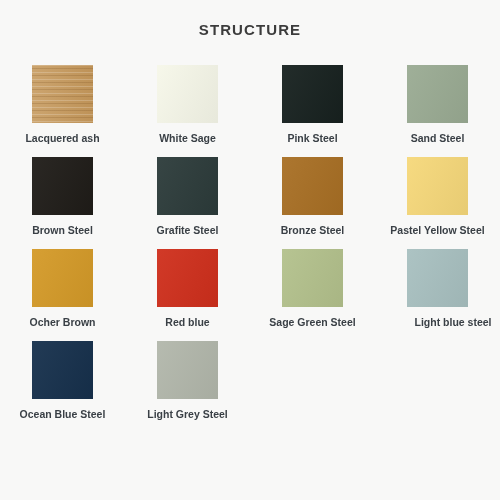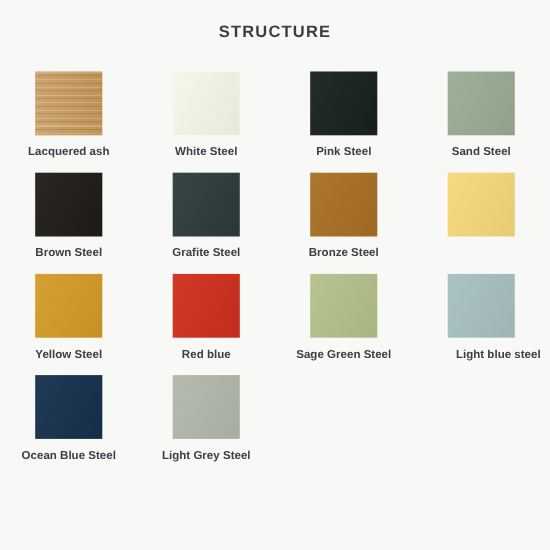--- a/index.html
+++ b/index.html
@@ -80,21 +80,21 @@
       <div class="swatch-cell">
         <div class="swatch-chip" style="background: rgb(198, 154, 94);">
           <div class="grain" style="background: repeating-linear-gradient(rgba(255, 255, 255, 0.2) 0px, rgba(255, 255, 255, 0.2) 1px, rgba(0, 0, 0, 0) 1px, rgba(0, 0, 0, 0) 3px, rgba(120, 78, 30, 0.22) 3px, rgba(120, 78, 30, 0.22) 4px, rgba(0, 0, 0, 0) 4px, rgba(0, 0, 0, 0) 7px), linear-gradient(90deg, rgba(255, 255, 255, 0.1), rgba(120, 78, 30, 0.1));"></div>
         </div>
         <div class="swatch-label" style="color: rgb(58, 64, 70);">Lacquered ash</div>
       </div>
       <div class="swatch-cell">
         <div class="swatch-chip" style="background: rgb(246, 247, 233);">
           <div class="grain" style="background: linear-gradient(115deg, rgba(255, 255, 255, 0.05), rgba(0, 0, 0, 0.06));"></div>
         </div>
-        <div class="swatch-label" style="color: rgb(58, 64, 70);">White Steel</div>
+        <div class="swatch-label" style="color: rgb(58, 64, 70);">White Sage</div>
       </div>
       <div class="swatch-cell">
         <div class="swatch-chip" style="background: rgb(23, 33, 31);">
           <div class="grain" style="background: linear-gradient(115deg, rgba(255, 255, 255, 0.05), rgba(0, 0, 0, 0.06));"></div>
         </div>
         <div class="swatch-label" style="color: rgb(58, 64, 70);">Pink Steel</div>
       </div>
       <div class="swatch-cell">
         <div class="swatch-chip" style="background: rgb(154, 171, 147);">
           <div class="grain" style="background: linear-gradient(115deg, rgba(255, 255, 255, 0.05), rgba(0, 0, 0, 0.06));"></div>
@@ -116,26 +116,27 @@
       <div class="swatch-cell">
         <div class="swatch-chip" style="background: rgb(168, 111, 36);">
           <div class="grain" style="background: linear-gradient(115deg, rgba(255, 255, 255, 0.05), rgba(0, 0, 0, 0.06));"></div>
         </div>
         <div class="swatch-label" style="color: rgb(58, 64, 70);">Bronze Steel</div>
       </div>
       <div class="swatch-cell">
         <div class="swatch-chip" style="background: rgb(246, 216, 122);">
           <div class="grain" style="background: linear-gradient(115deg, rgba(255, 255, 255, 0.05), rgba(0, 0, 0, 0.06));"></div>
         </div>
+        <div class="swatch-label" style="color: rgb(58, 64, 70);">Pastel Yellow Steel</div>
       </div>
       <div class="swatch-cell">
         <div class="swatch-chip" style="background: rgb(212, 154, 40);">
           <div class="grain" style="background: linear-gradient(115deg, rgba(255, 255, 255, 0.05), rgba(0, 0, 0, 0.06));"></div>
         </div>
-        <div class="swatch-label" style="color: rgb(58, 64, 70);">Yellow Steel</div>
+        <div class="swatch-label" style="color: rgb(58, 64, 70);">Ocher Brown</div>
       </div>
       <div class="swatch-cell">
         <div class="swatch-chip" style="background: rgb(207, 47, 28);">
           <div class="grain" style="background: linear-gradient(115deg, rgba(255, 255, 255, 0.05), rgba(0, 0, 0, 0.06));"></div>
         </div>
         <div class="swatch-label" style="color: rgb(58, 64, 70);">Red blue</div>
       </div>
       <div class="swatch-cell">
         <div class="swatch-chip" style="background: rgb(179, 193, 140);">
           <div class="grain" style="background: linear-gradient(115deg, rgba(255, 255, 255, 0.05), rgba(0, 0, 0, 0.06));"></div>

